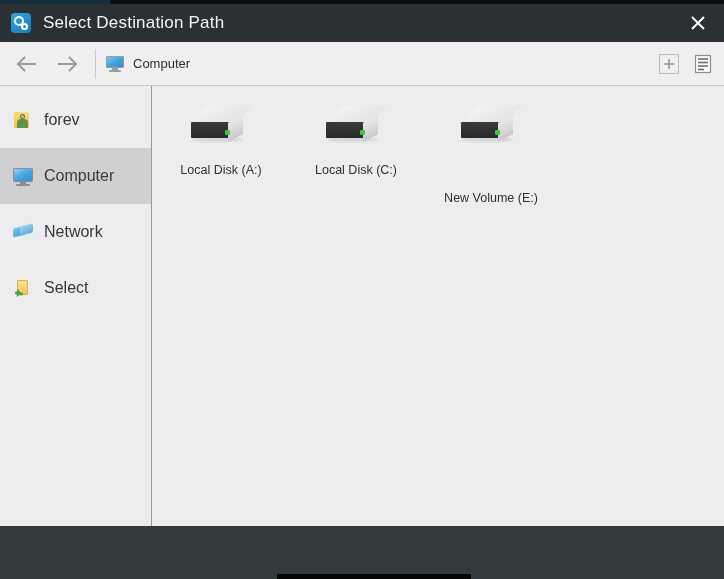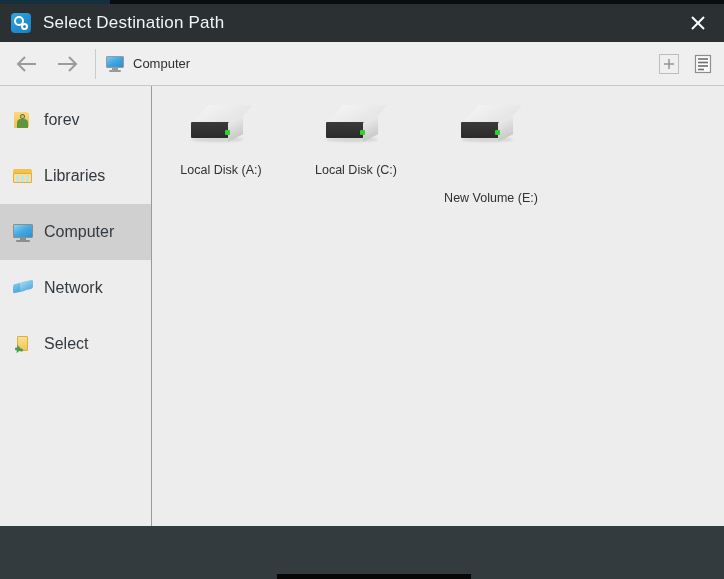--- a/index.html
+++ b/index.html
@@ -501,30 +501,20 @@
       <div class="side-item" style="margin-top:6px;">
         <span class="side-icon ic-user">
           <span class="fld"></span>
             <span class="head"></span>
             <span class="body"></span>
             <span class="face"></span>
         </span>
         <span class="side-label">forev</span>
       </div>
 
-      <div class="side-item">
-        <span class="side-icon ic-lib">
-          <span class="back"></span>
-            <span class="front"></span>
-          <span class="b1"></span>
-            <span class="b2"></span>
-            <span class="b3"></span>
-        </span>
-        <span class="side-label">Libraries</span>
-      </div>
 
       <div class="side-item selected">
         <span class="side-icon ic-comp">
           <span class="screen"></span>
             <span class="stand"></span>
             <span class="base"></span>
         </span>
         <span class="side-label">Computer</span>
       </div>
 

